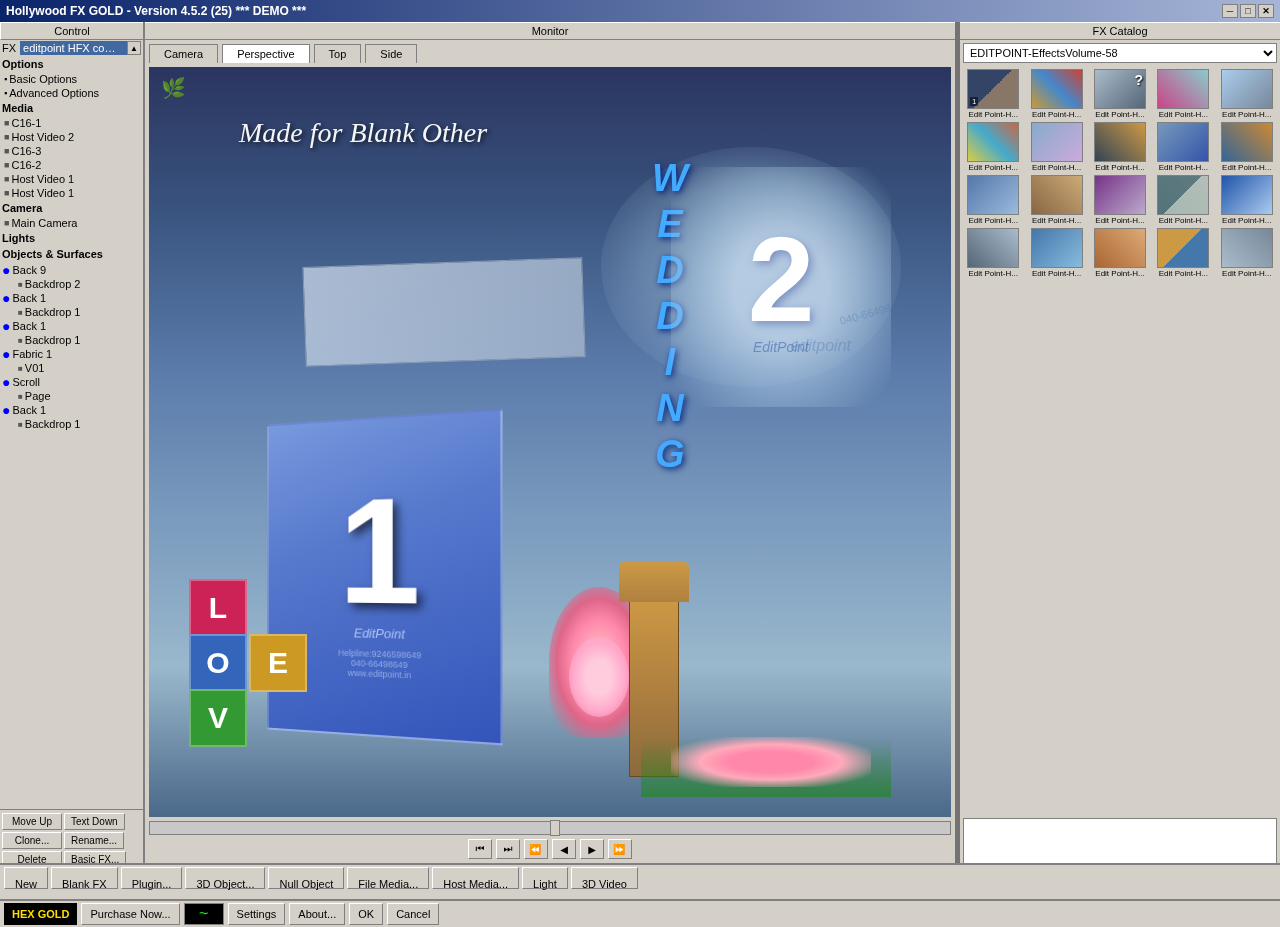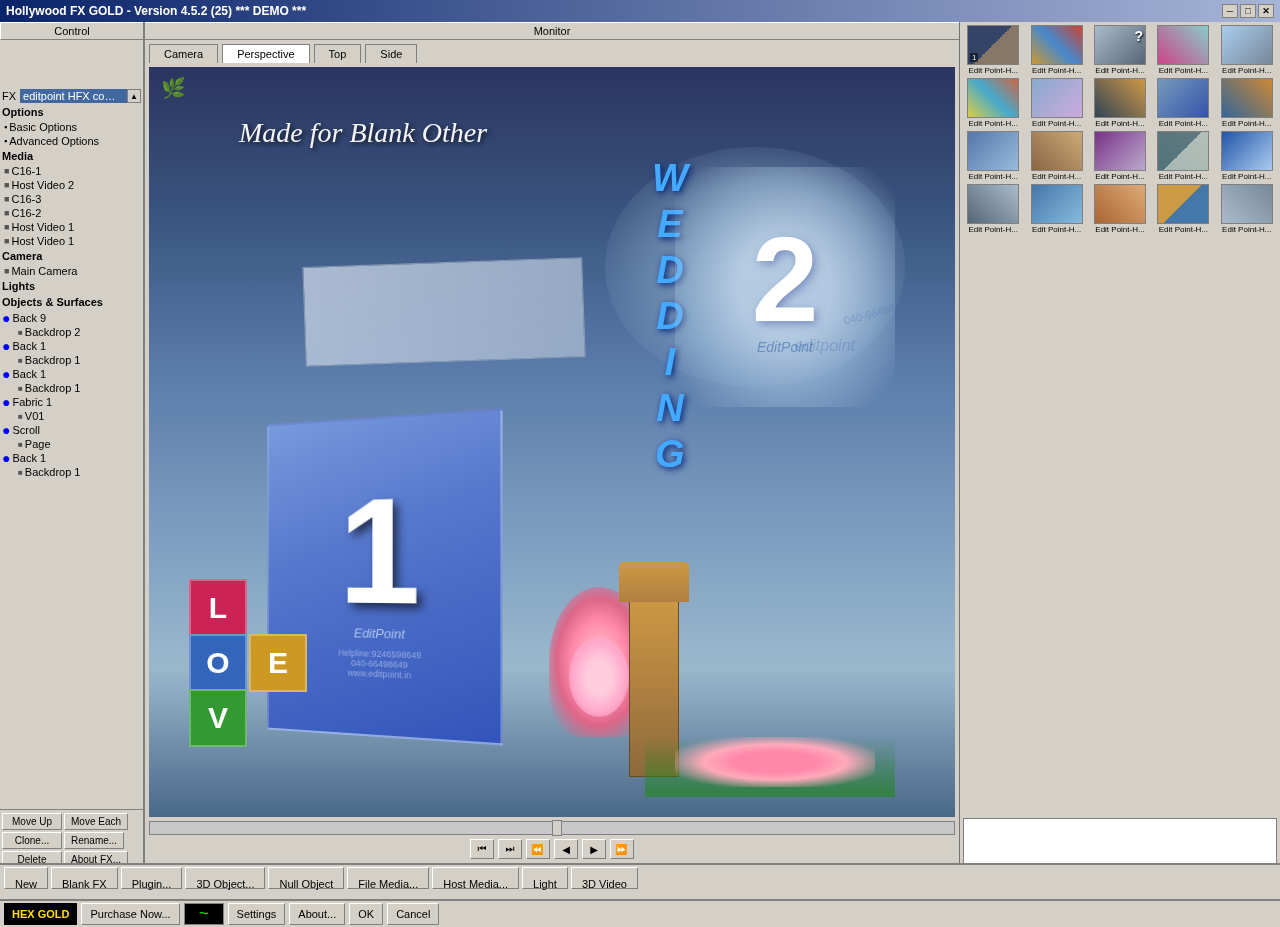--- a/index.html
+++ b/index.html
@@ -35,21 +35,20 @@
     }
 
     
     #control-panel {
       width: 145px;
       background: #d4d0c8;
       border-right: 1px solid #808080;
       display: flex;
       flex-direction: column;
       height: calc(927px - 22px - 28px - 28px);
-      gap: 48px;
     }
     #control-header {
       background: #d4d0c8;
       border-bottom: 1px solid #808080;
       text-align: center;
       padding: 2px;
       font-size: 11px;
       border-top: 1px solid #fff;
       border-left: 1px solid #fff;
     }
@@ -445,29 +444,29 @@
           </div>
           <div style="padding-left:18px; font-size:11px; display:flex; align-items:center; gap:2px;">
             <span style="font-size:8px; color:#555;">■</span>
               <span>Backdrop 1</span>
           </div>
         </div>
       </div>
 
       <div style="border-top:1px solid #808080; padding:3px 2px; display:flex; flex-wrap:wrap; gap:2px; background:#d4d0c8;">
         <button class="ctrl-btn">Move Up</button>
-        <button class="ctrl-btn">Move Each</button>
+        <button class="ctrl-btn">Text Down</button>
         <button class="ctrl-btn">Clone...</button>
         <button class="ctrl-btn">Rename...</button>
         <button class="ctrl-btn">Delete</button>
-        <button class="ctrl-btn">About FX...</button>
+        <button class="ctrl-btn">Basic FX...</button>
       </div>
     </div>
 
-    <div id="monitor-panel" style="flex:1; background:#d4d0c8; display:flex; flex-direction:column; border-right:1px solid #737373;">
+    <div id="monitor-panel" style="flex:1; background:#d4d0c8; display:flex; flex-direction:column; border-right:5px solid #737373;">
       <div id="monitor-header" style="text-align:center; padding:2px; border-bottom:1px solid #808080; font-size:11px; border-top:1px solid #fff;">Monitor</div>
 
       <div id="monitor-tabs" style="display:flex; padding:4px 4px 0 4px; background:#d4d0c8; gap:2px;">
         <button class="monitor-tab">Camera</button>
         <button class="monitor-tab" style="background:#fff;">Perspective</button>
         <button class="monitor-tab">Top</button>
         <button class="monitor-tab">Side</button>
       </div>
 
       <div id="monitor-canvas" style="flex:1; margin:4px; background:#1a1a2e; position:relative; overflow:hidden;">
@@ -521,21 +520,25 @@
         <button class="transport-btn">⏮</button>
         <button class="transport-btn">⏭</button>
         <button class="transport-btn">⏪</button>
         <button class="transport-btn">◀</button>
         <button class="transport-btn">▶</button>
         <button class="transport-btn">⏩</button>
       </div>
     </div>
 
     <div id="fx-catalog" style="width:320px; background:#d4d0c8; display:flex; flex-direction:column; height:calc(927px - 22px - 28px - 28px);">
-
+      <div id="fx-header" style="text-align:center; padding:2px; border-bottom:1px solid #808080; font-size:11px; border-top:1px solid #fff;">FX Catalog</div>
+
+      <div id="fx-dropdown-row" style="padding:3px; display:flex; gap:2px;">
+        <select id="fx-dropdown" style="flex:1; background:white; border:1px solid #808080; padding:2px; font-size:11px;"><option>EDITPOINT-EffectsVolume-58</option></select>
+      </div>
 
       <div id="fx-thumbnails" style="flex:1; overflow-y:auto; padding:3px; display:grid; grid-template-columns:repeat(5, 1fr); gap:3px; align-content:start;">
 
         <div class="fx-thumb">
           <div class="fx-thumb-img t1" style="width:52px; height:40px; border:1px solid #808080; background:linear-gradient(135deg, #334466 50%, #887766 50%); position:relative;">
             <div style="position:absolute; bottom:2px; left:2px; color:white; font-size:7px; background:rgba(0,0,0,0.5); padding:1px 2px;">1</div>
           </div>
           <div class="fx-thumb-label" style="font-size:8px; text-align:center; margin-top:1px; width:56px; overflow:hidden; text-overflow:ellipsis; white-space:nowrap;">Edit Point-H...</div>
         </div>
         <div class="fx-thumb">

